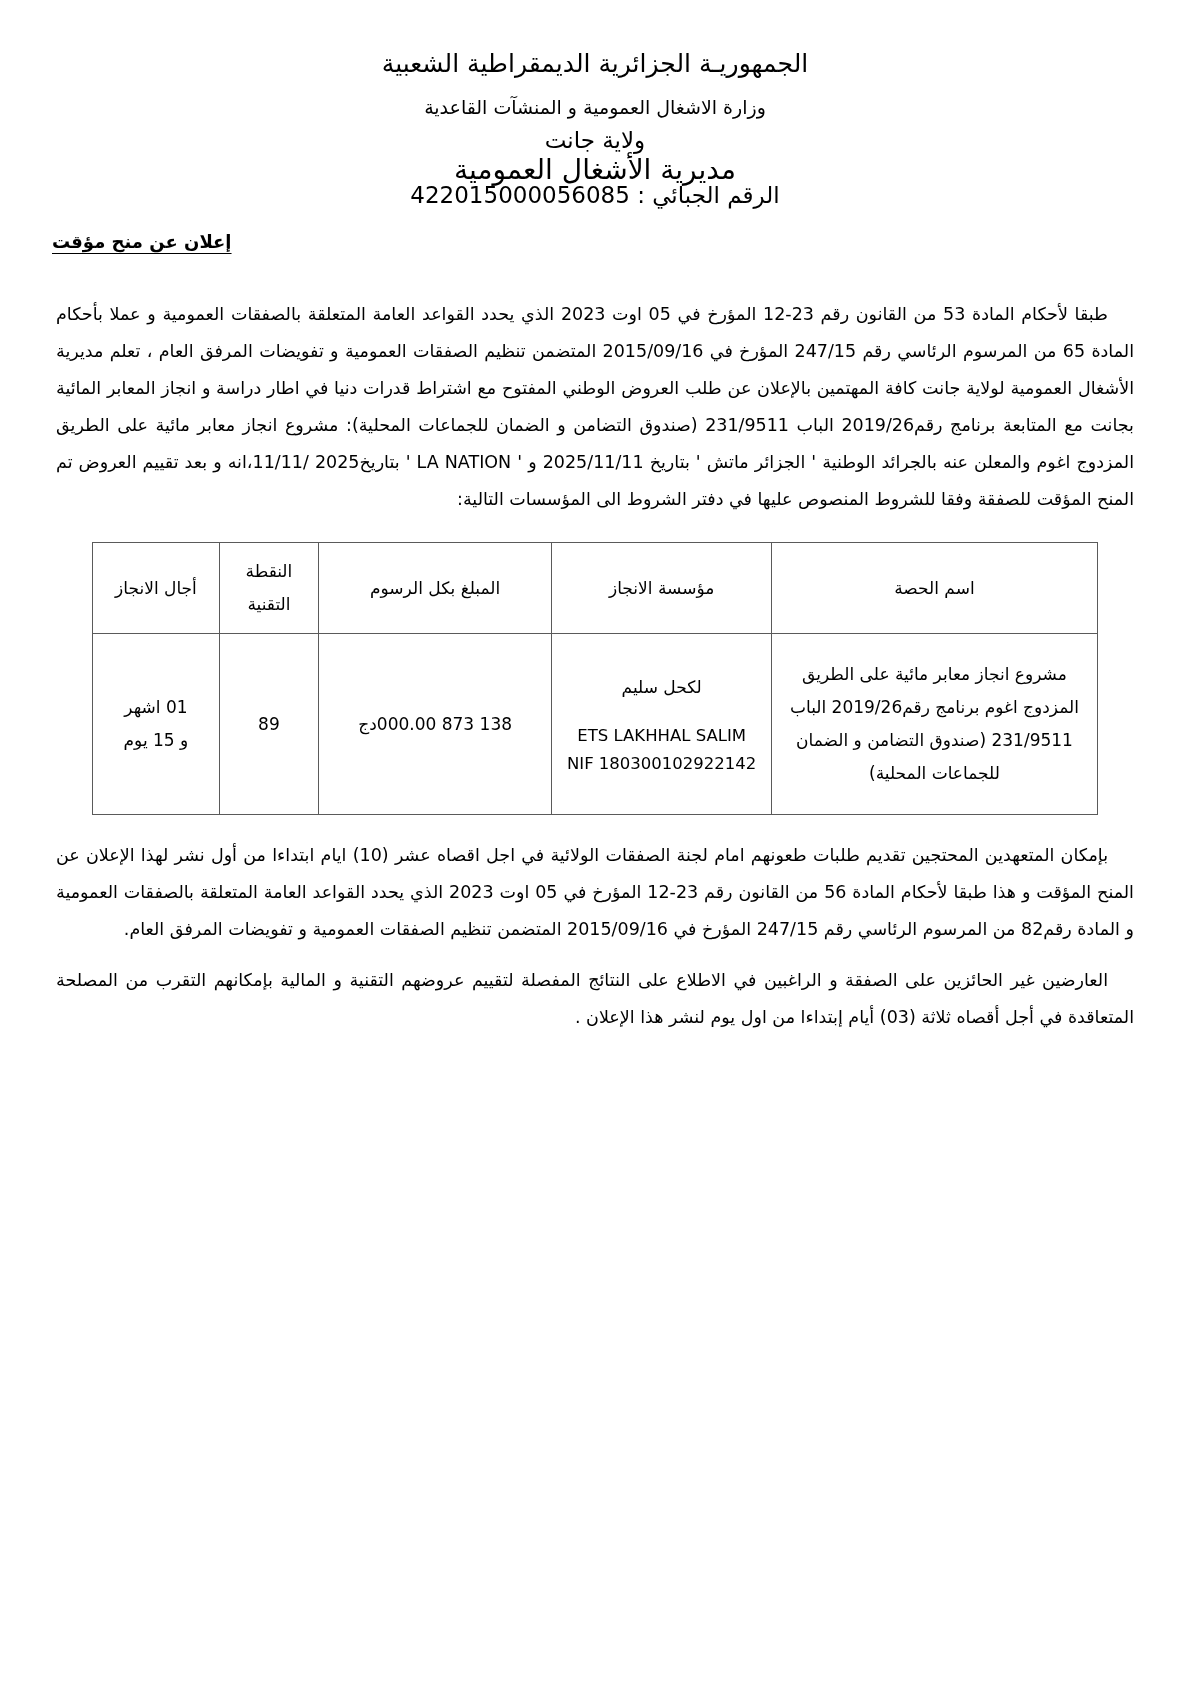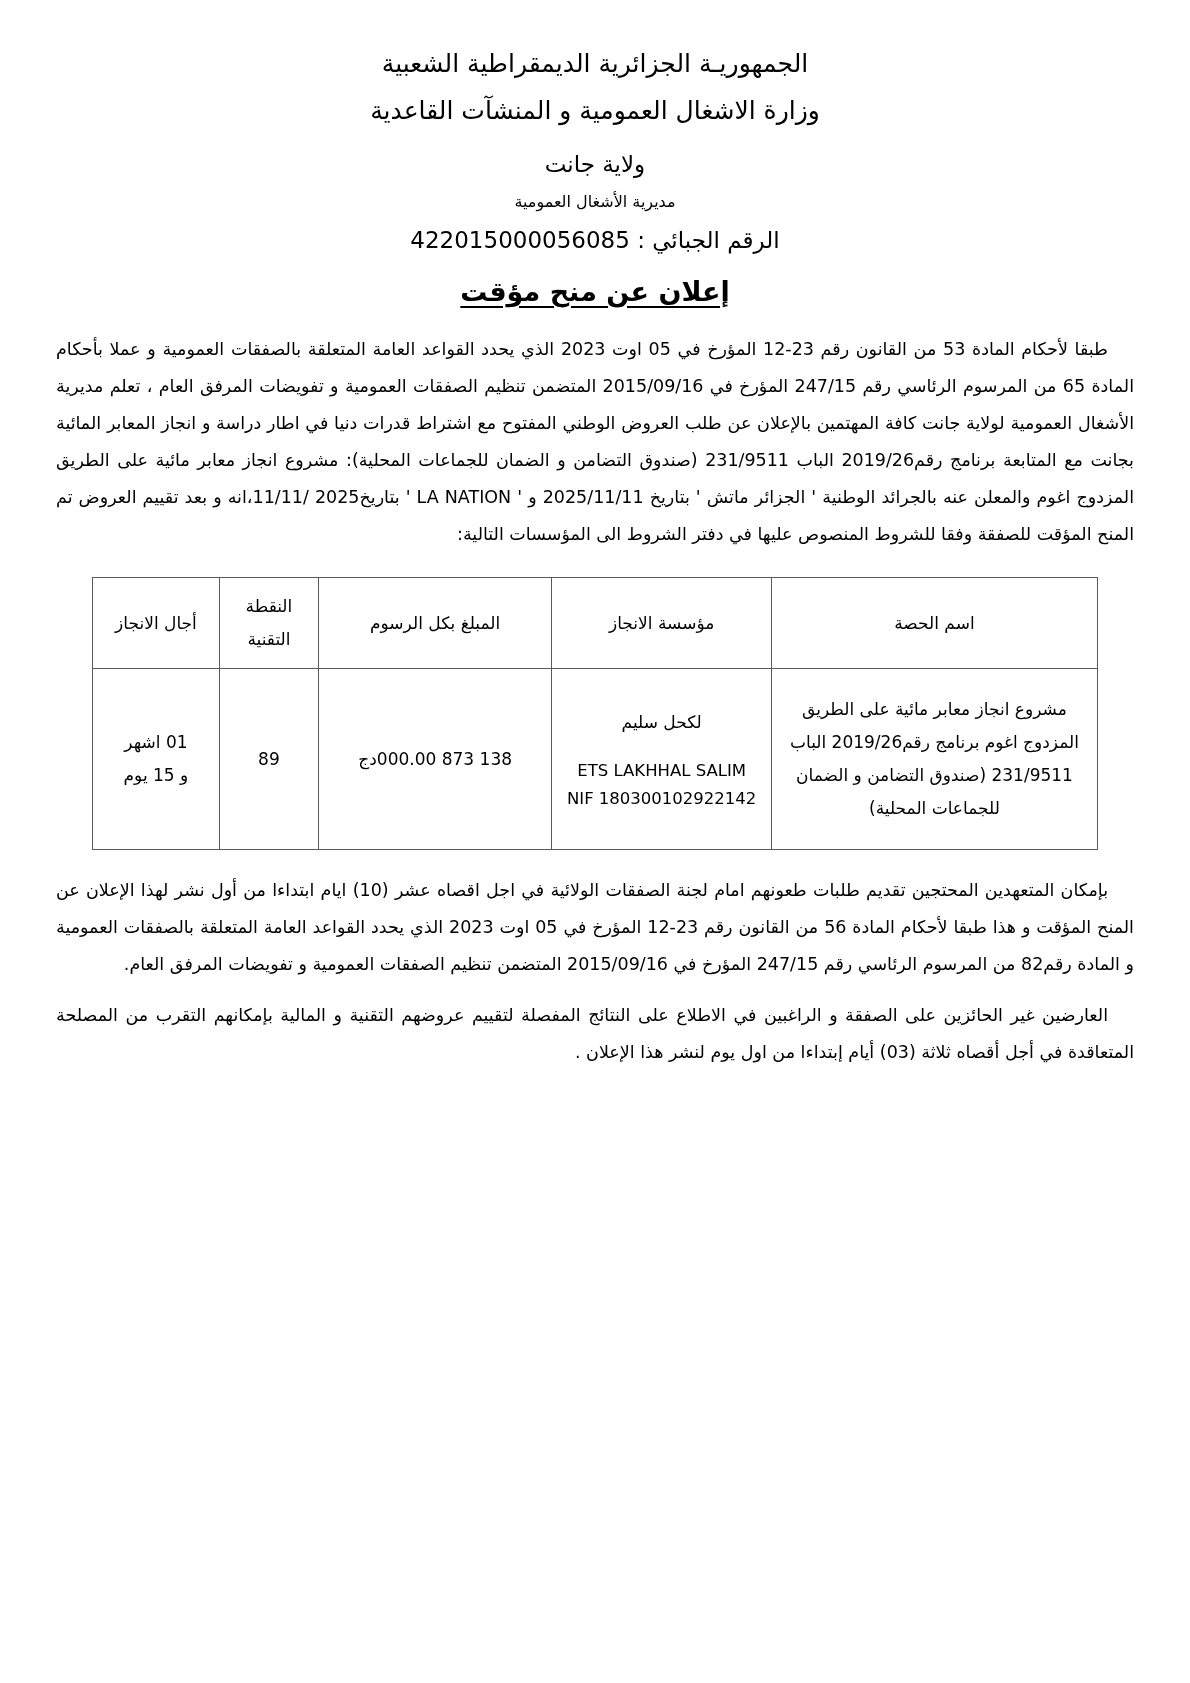--- a/index.html
+++ b/index.html
@@ -29,33 +29,33 @@
     direction: rtl;
   }
   .header .line {
     font-family: "DejaVu Sans", sans-serif;
     font-size: 25px;
     line-height: 1.0;
     margin: 0 0 21px 0;
     white-space: nowrap;
   }
   .header .line.l1 { font-size: 25px; margin-bottom: 22px; letter-spacing: 0px; }
-  .header .line.l2 { font-size: 25px; margin-bottom: 30px; }
-  .header .line.l3 { font-size: 23px; margin-bottom: 18px; }
-  .header .line.l4 { font-size: 16px; margin-bottom: 19px; }
+  .header .line.l2 { font-size: 19px; margin-bottom: 12px; }
+  .header .line.l3 { font-size: 23px; margin-bottom: 4px; }
+  .header .line.l4 { font-size: 28px; margin-bottom: 0; }
   .header .line.l5 { font-size: 23px; margin-bottom: 24px; }
 
   .doc-title {
-    text-align: center;
+    text-align: left;
     direction: rtl;
-    font-size: 27px;
+    font-size: 18px;
     font-weight: bold;
     text-decoration: underline;
     text-underline-offset: 5px;
-    margin: 14px 0 24px 0;
+    margin: 14px 0 44px 0;
   }
 
   
   .para {
     direction: rtl;
     text-align: justify;
     text-justify: inter-word;
     font-size: 17.5px;
     line-height: 37px;
     margin: 0 0 14px 0;

